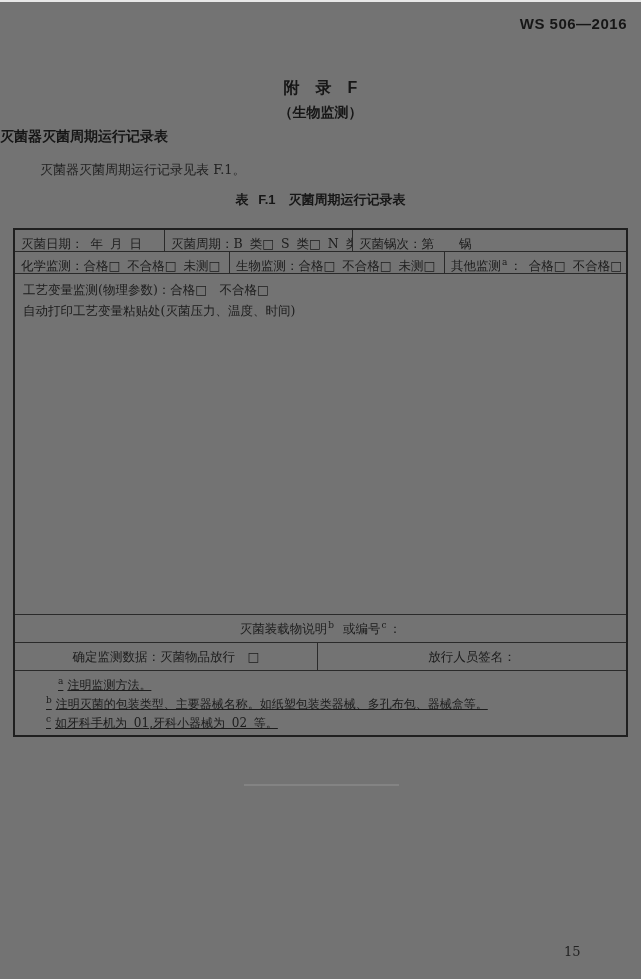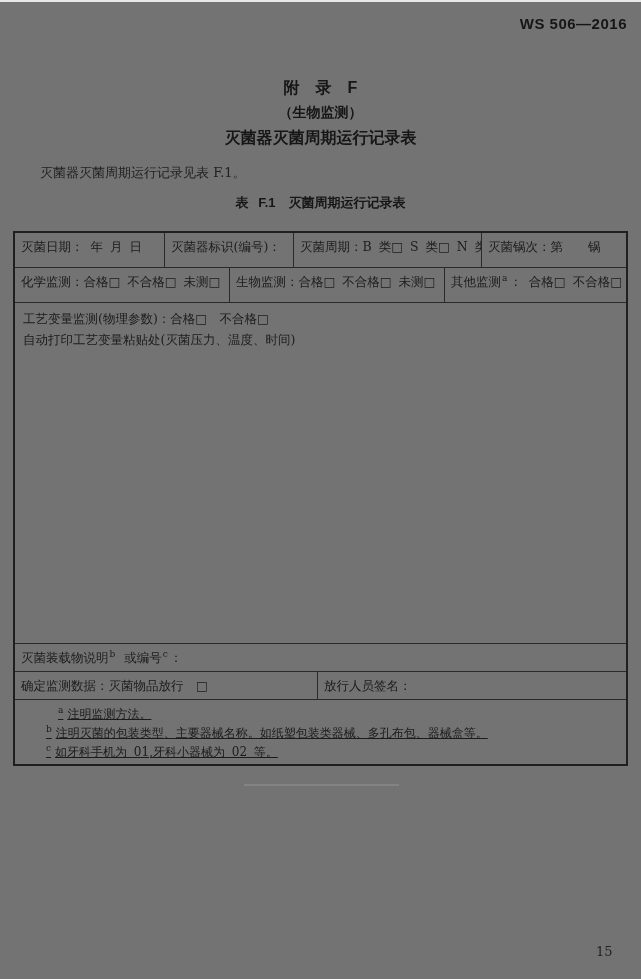--- a/index.html
+++ b/index.html
@@ -18,23 +18,23 @@
     margin-top:46px; text-align:center;
     font-family:"Liberation Sans","DejaVu Sans",sans-serif;
     font-weight:bold; font-size:16px; color:#161616;
   }
   .t-sub {
     margin-top:5px; text-align:center;
     font-family:"Liberation Sans","DejaVu Sans",sans-serif;
     font-weight:bold; font-size:14px; color:#161616;
   }
   .t-name {
-    margin-top:6px; text-align:center;
+    margin-top:6px; text-align:left;
     font-family:"Liberation Sans","DejaVu Sans",sans-serif;
-    font-weight:bold; font-size:16px; color:#161616;
+    font-weight:bold; font-size:14px; color:#161616;
   }
   .intro {
     margin:15px 13px 0 13px; text-indent:27px;
     font-size:13px; line-height:17px; color:#222;
   }
   .caption {
     margin-top:13px; text-align:center;
     font-family:"Liberation Sans","DejaVu Sans",sans-serif;
     font-weight:bold; font-size:13px; color:#161616; word-spacing:6px;
   }
@@ -43,44 +43,44 @@
     border:2px solid #1f1f1f;
   }
   .frow { display:flex; border-bottom:1px solid #2a2a2a; }
   .frow:last-child { border-bottom:none; }
   .cell {
     border-right:1px solid #2a2a2a;
     padding:0 6px; overflow:hidden; white-space:nowrap;
     font-size:12.5px; word-spacing:3px; color:#1c1c1c;
   }
   .cell:last-child { border-right:none; flex:1; }
-  .r-std { height:35px; }
+  .r-std { height:22px; }
   .r-std .cell { line-height:27px; }
   .r-big { height:341px; }
   .r-big .cell { padding:5px 8px; line-height:21px; white-space:normal; }
   .r-mid { height:28px; }
-  .r-mid .cell { line-height:27px; }
+  .r-mid .cell { line-height:27px;text-align:center; }
   .r-notes { height:64px; display:block; }
   .r-notes .cell { border-right:none; padding:5px 10px 0 10px; white-space:normal;text-decoration:underline; }
   sup.fmark {
     font-size:9px; line-height:0; vertical-align:super;
     margin:0 2px 0 1px; font-family:"DejaVu Serif","Liberation Serif",serif;
   }
   .fn { font-size:12px; line-height:19px; padding-left:20px; color:#1c1c1c; }
   .fn.first { padding-left:32px; }
   .fn sup.fmark { margin-right:4px; }
   .w1a{width:150px;} .w1b{width:129px;} .w1c{width:188px;}
   .w2a{width:215px;} .w2b{width:215px;}
   .w5a{width:303px;}
   .end-rule {
     position:absolute; left:244px; top:782px; width:155px; height:2px;
     background:#838383;
   }
   .page-no {
-    position:absolute; left:596px; top:942px;
+    position:absolute; left:564px; top:942px;
     font-size:13px; color:#222;
   }
 </style>
 </head>
 <body>
 
 <div class="page">
 
   <div class="std-header">WS 506—2016</div>
 
@@ -89,21 +89,20 @@
   <div class="t-name">灭菌器灭菌周期运行记录表</div>
 
   <p class="intro">灭菌器灭菌周期运行记录见表 F.1。</p>
 
   <div class="caption">表 F.1　灭菌周期运行记录表</div>
 
   <div class="ftable">
 
     <div class="frow r-std">
       <div class="cell w1a">灭菌日期： 年 月 日</div>
-      <div class="cell w1b">灭菌器标识(编号)：</div>
       <div class="cell w1c">灭菌周期：B 类□ S 类□ N 类□</div>
       <div class="cell">灭菌锅次：第　　锅</div>
     </div>
 
     <div class="frow r-std">
       <div class="cell w2a">化学监测：合格□ 不合格□ 未测□</div>
       <div class="cell w2b">生物监测：合格□ 不合格□ 未测□</div>
       <div class="cell"><span>其他监测</span><sup class="fmark">a</sup><span>： 合格□ 不合格□</span></div>
     </div>
 

